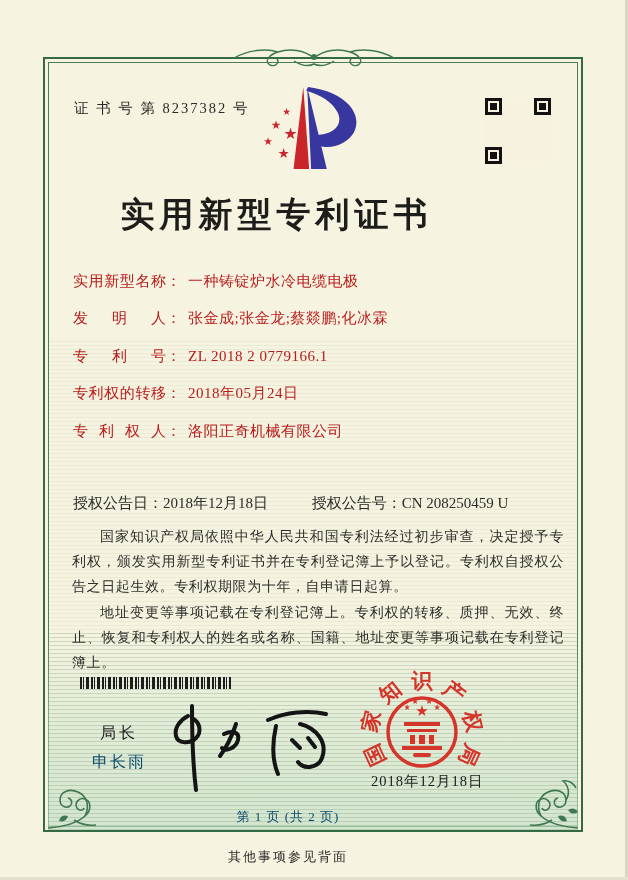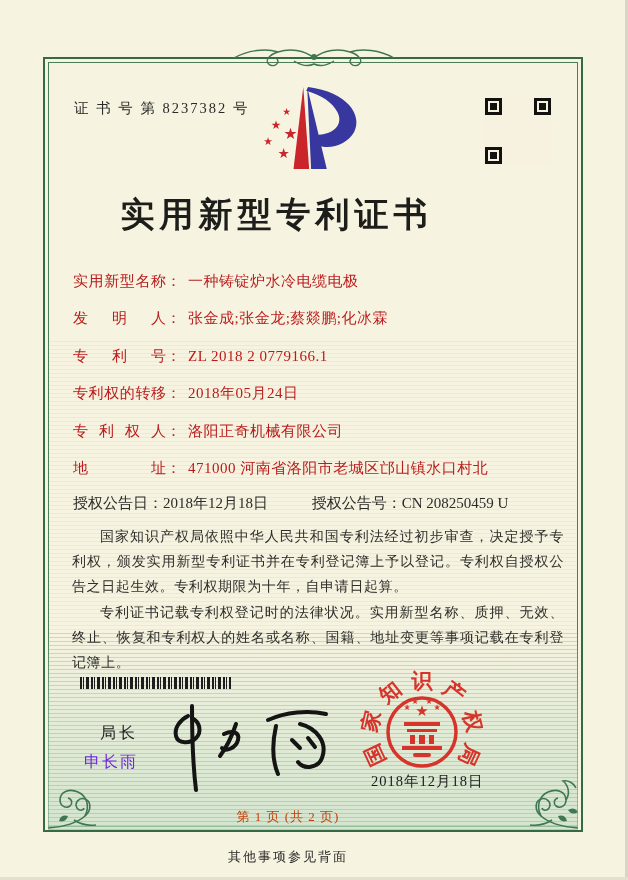--- a/index.html
+++ b/index.html
@@ -69,25 +69,25 @@
     font-size:14px;line-height:1.8;letter-spacing:0.6px;color:#2e2e2a;text-align:justify;
   }
   .body-text p{margin:0;text-indent:2em;}
 
   
   .barcode{
     position:absolute;left:80px;top:677px;width:151px;height:12px;
     background:repeating-linear-gradient(90deg,#1d1d1d 0 2px,transparent 2px 3px,#1d1d1d 3px 4px,transparent 4px 6px,#1d1d1d 6px 9px,transparent 9px 11px);
   }
   .signer-title{position:absolute;left:80px;top:723px;font-size:16px;letter-spacing:3px;color:#222;margin-left:20px;}
-  .signer-name{position:absolute;left:84px;top:752px;font-size:16px;letter-spacing:2px;color:#6d28d9;font-family:Liberation Serif, serif;}
+  .signer-name{position:absolute;left:92px;top:752px;font-size:16px;letter-spacing:2px;color:#0c4a6e;font-family:Liberation Serif, serif;}
   .signature{position:absolute;left:150px;top:698px;width:200px;height:100px;}
   .seal{position:absolute;left:347px;top:658px;width:150px;height:150px;opacity:0.93;}
   .seal-date{position:absolute;left:371px;top:772px;font-size:14.5px;letter-spacing:1px;color:#1c1c1c;z-index:5;}
-  .page-num{position:absolute;left:0;top:808px;width:576px;text-align:center;font-size:13px;letter-spacing:1px;color:#c2410c;}
+  .page-num{position:absolute;left:0;top:808px;width:576px;text-align:center;font-size:13px;letter-spacing:1px;color:#0c4a6e;}
   .back-note{position:absolute;left:0;top:848px;width:576px;text-align:center;font-size:13px;letter-spacing:2px;color:#2b2b28;}
 
   .ornament-top{position:absolute;left:224px;top:46px;width:180px;height:24px;}
   .ornament-br{position:absolute;left:508px;top:758px;width:72px;height:72px;}
   .ornament-bl{position:absolute;left:46px;top:758px;width:72px;height:72px;transform:scaleX(-1);}
 
   .seal text{font-family:"Liberation Serif","DejaVu Serif",serif;}
 </style>
 </head>
 <body>
@@ -162,33 +162,30 @@
     </div>
     <div class="field-row">
       <span class="flabel">专利号</span><span class="fcolon">：</span><span class="fvalue">ZL 2018 2 0779166.1</span>
     </div>
     <div class="field-row">
       <span class="flabel">专利权的转移</span><span class="fcolon">：</span><span class="fvalue">2018年05月24日</span>
     </div>
     <div class="field-row">
       <span class="flabel">专利权人</span><span class="fcolon">：</span><span class="fvalue">洛阳正奇机械有限公司</span>
     </div>
-    <div class="field-row">
-      <span class="flabel">地址</span><span class="fcolon">：</span><span class="fvalue">471000 河南省洛阳市老城区邙山镇水口村北</span>
-    </div>
   </div>
 
   <div class="grant-row">
     <span>授权公告日</span><span>：</span><span>2018年12月18日</span>
     <span class="grant-group2">授权公告号</span><span>：</span><span>CN 208250459 U</span>
   </div>
 
   <div class="body-text">
     <p>国家知识产权局依照中华人民共和国专利法经过初步审查，决定授予专利权，颁发实用新型专利证书并在专利登记簿上予以登记。专利权自授权公告之日起生效。专利权期限为十年，自申请日起算。</p>
-    <p>专利证书记载专利权登记时的法律状况。实用新型名称、质押、无效、终止、恢复和专利权人的姓名或名称、国籍、地址变更等事项记载在专利登记簿上。</p>
+    <p>地址变更等事项记载在专利登记簿上。专利权的转移、质押、无效、终止、恢复和专利权人的姓名或名称、国籍、地址变更等事项记载在专利登记簿上。</p>
   </div>
 
   <div class="barcode"></div>
 
   <div class="signer-title">局长</div>
   <div class="signer-name">申长雨</div>
 
   <svg class="signature" viewBox="0 0 200 100">
     <g stroke="#141414" stroke-width="4" fill="none" stroke-linecap="round" stroke-linejoin="round">
       <path d="M38,18 C30,22 24,30 26,38 C28,46 40,46 46,40 C52,34 50,24 42,20"></path>

